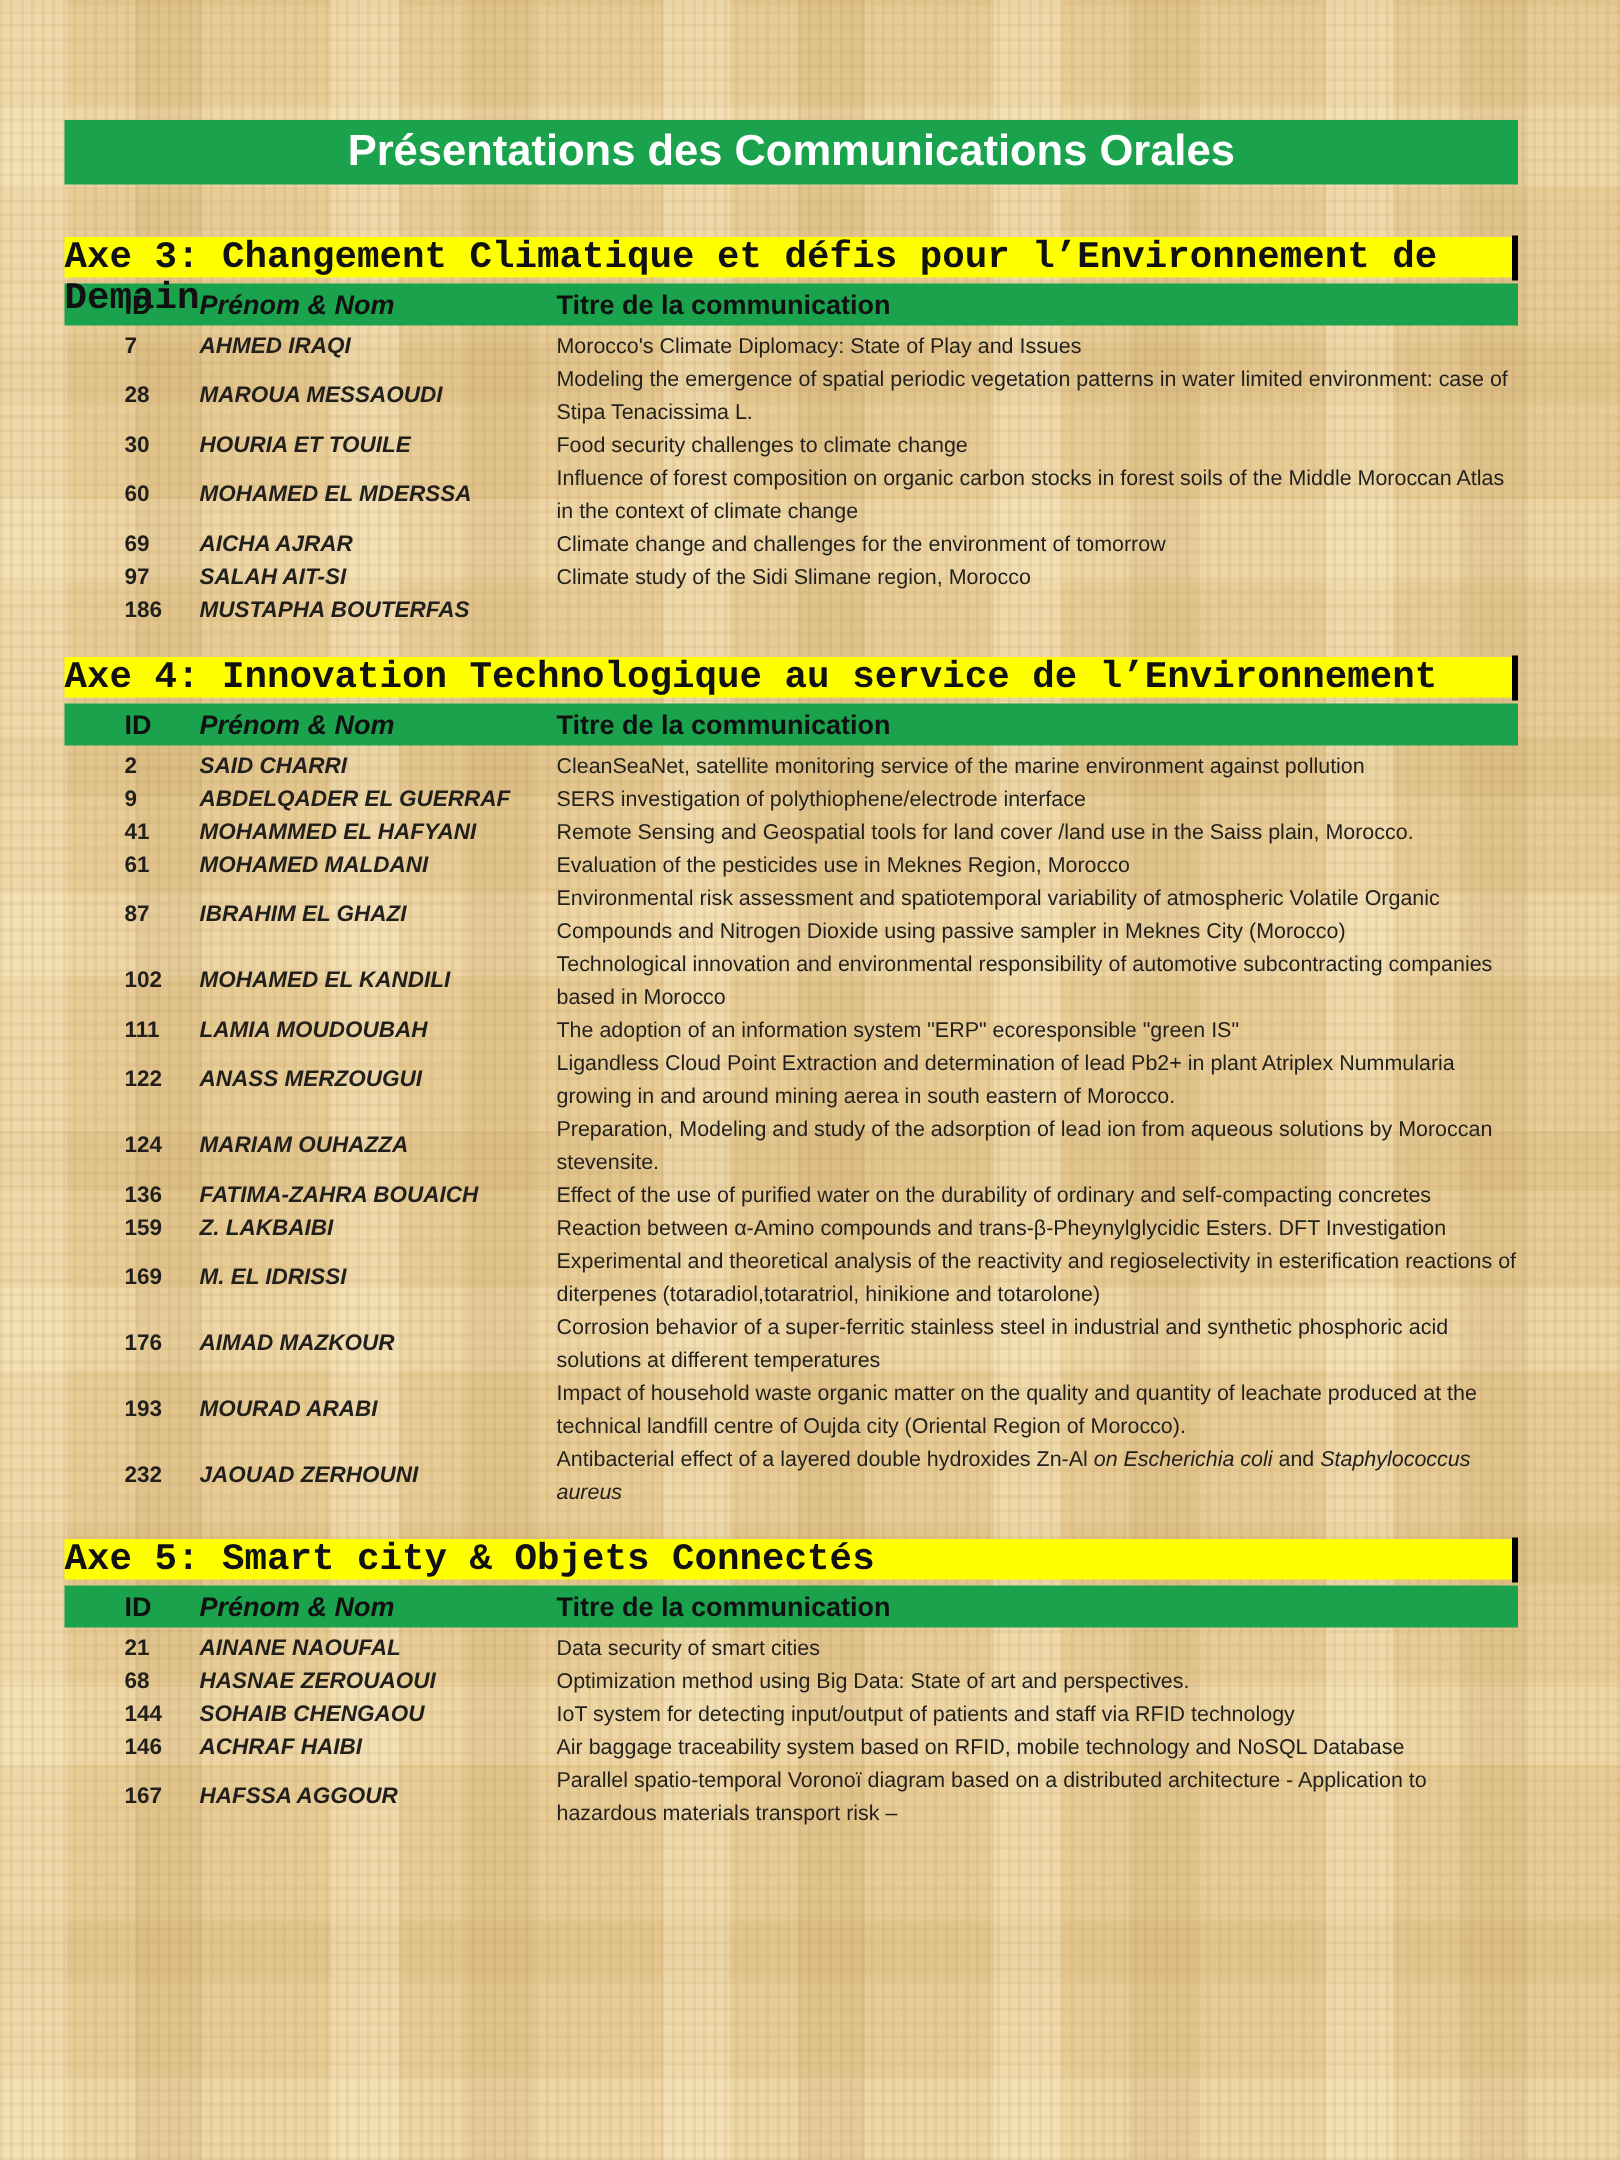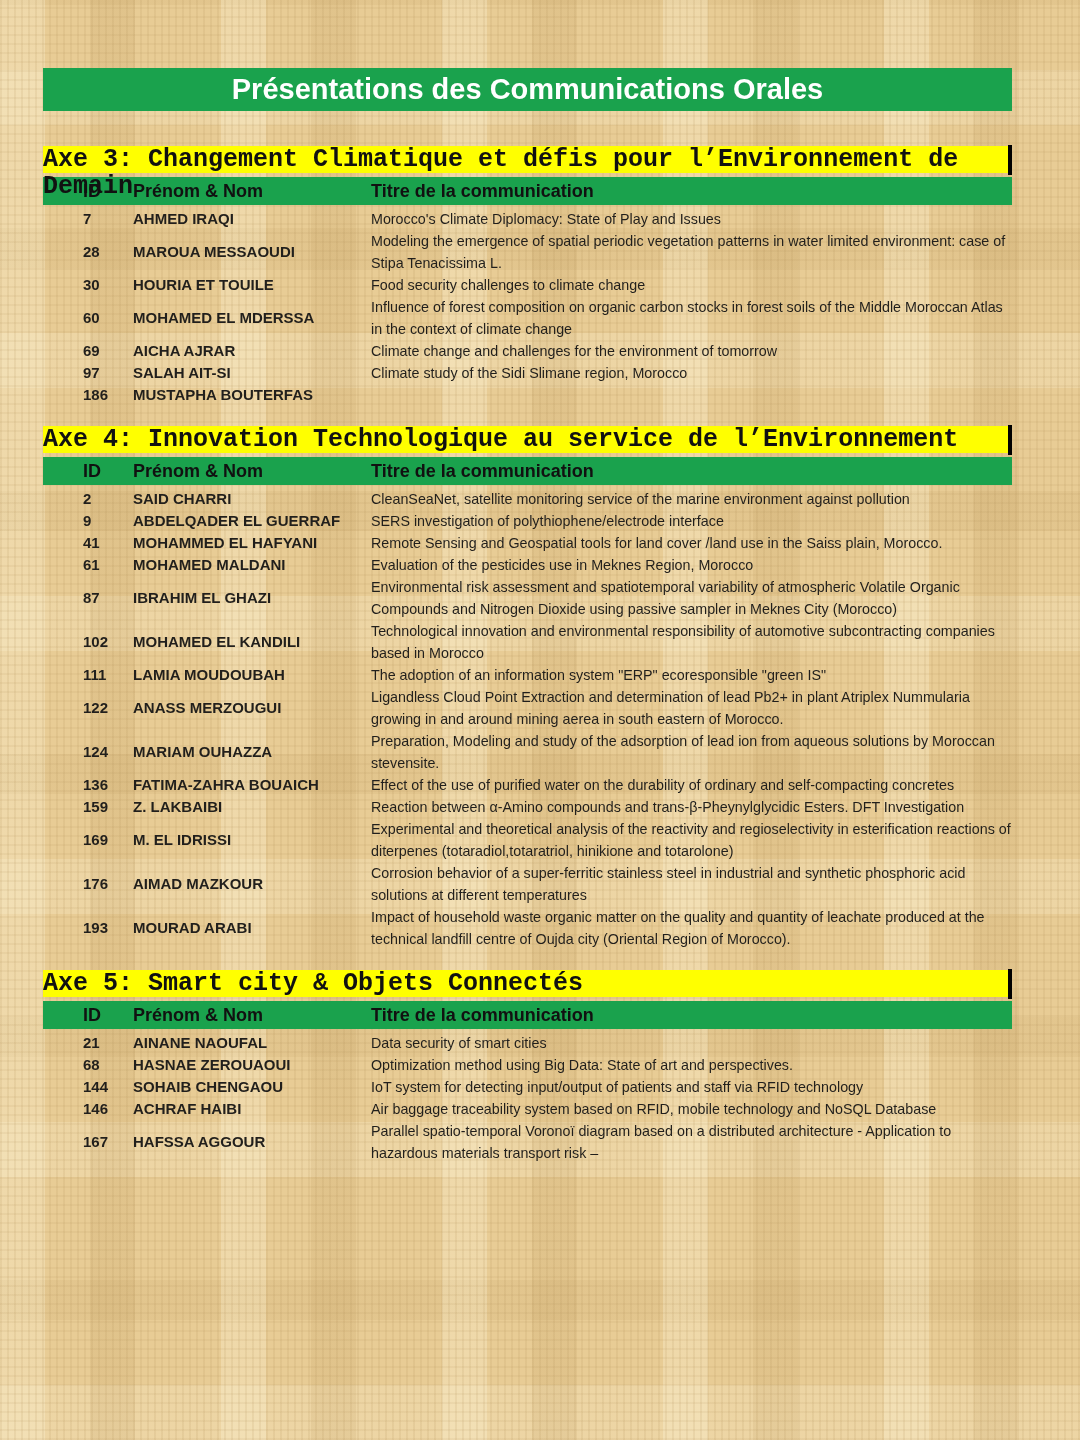--- a/index.html
+++ b/index.html
@@ -7,21 +7,21 @@
   body {
     width:1080px; height:1440px; position:relative; overflow:hidden;
     font-family:"Liberation Sans","DejaVu Sans",sans-serif;
     background-color:#e8cc95;
     background-image:
       repeating-linear-gradient(90deg, rgba(173,139,82,0.13) 0 2px, rgba(0,0,0,0) 2px 7px),
       repeating-linear-gradient(0deg, rgba(173,139,82,0.10) 0 2px, rgba(0,0,0,0) 2px 9px),
       repeating-linear-gradient(90deg, rgba(255,246,218,0.30) 0 45px, rgba(0,0,0,0) 45px 90px, rgba(160,120,55,0.10) 90px 135px, rgba(0,0,0,0) 135px 221px),
       repeating-linear-gradient(0deg, rgba(255,246,218,0.22) 0 55px, rgba(0,0,0,0) 55px 120px, rgba(160,120,55,0.08) 120px 160px, rgba(0,0,0,0) 160px 263px);
   }
-  .content { position:absolute; left:43px; top:68px; width:969px; }
+  .content { position:absolute; left:43px; top:80px; width:969px; }
 
   .title-bar {
     height:43px; line-height:43px; background:var(--green,#1aa24d);
     color:var(--title-text,#ffffff); font-weight:bold; font-size:29px;
     text-align:center; margin-bottom:35px;
   }
 
   .axe-section { margin-top:20px; }
   .axe-section:first-of-type { margin-top:0; }
 
@@ -40,21 +40,21 @@
     background:var(--green,#1aa24d); color:var(--heading-text,#111111);
     margin-top:4px; margin-bottom:3px;
   }
   .head-row .c-id, .head-row .c-name, .head-row .c-title {
     font-size:18px; font-weight:bold;
   }
 
   .rows { }
   .row { display:flex; align-items:center; color:var(--body-text,#211f1c); }
   .c-id    { flex:none; width:84px;  font-weight:bold; font-size:15px; line-height:22px;padding-left:40px; }
-  .c-name  { flex:none; width:234px; padding-left:6px;  font-weight:bold; font-size:15px; line-height:22px; }
+  .c-name  { flex:none; width:234px; padding-left:6px;  font-weight:bold; font-size:15px; line-height:22px;font-style:italic; }
   .c-title { flex:1; padding-left:10px; font-size:14.3px; line-height:22px; }
   .it { font-style:italic; }
 </style>
 </head>
 <body style="background-color: rgb(232, 204, 149);">
 
 <div class="content">
   <div class="title-bar">
     <span>Présentations des Communications Orales</span>
   </div>
@@ -174,20 +174,25 @@
           <div class="row">
             <span class="c-id">176</span>
             <span class="c-name">AIMAD MAZKOUR</span>
             <span class="c-title"><span>Corrosion behavior of a super-ferritic stainless steel in industrial and synthetic phosphoric acid solutions at different temperatures</span></span>
           </div>
           <div class="row">
             <span class="c-id">193</span>
             <span class="c-name">MOURAD ARABI</span>
             <span class="c-title"><span>Impact of household waste organic matter on the quality and quantity of leachate produced at the technical landfill centre of Oujda city (Oriental Region of Morocco).</span></span>
           </div>
+          <div class="row">
+            <span class="c-id">232</span>
+            <span class="c-name">JAOUAD ZERHOUNI</span>
+            <span class="c-title"><span>Antibacterial effect of a layered double hydroxides Zn-Al </span><span class="it">on Escherichia coli</span><span> and </span><span class="it">Staphylococcus aureus</span></span>
+          </div>
         </div>
       </section>
       <section class="axe-section">
         <div class="axe-bar"><span class="axe-text">Axe 5: Smart city &amp; Objets Connectés</span><span class="tick"></span></div>
         <div class="head-row">
           <span class="c-id">ID</span>
           <span class="c-name">Prénom &amp; Nom</span>
           <span class="c-title">Titre de la communication</span>
         </div>
         <div class="rows">

